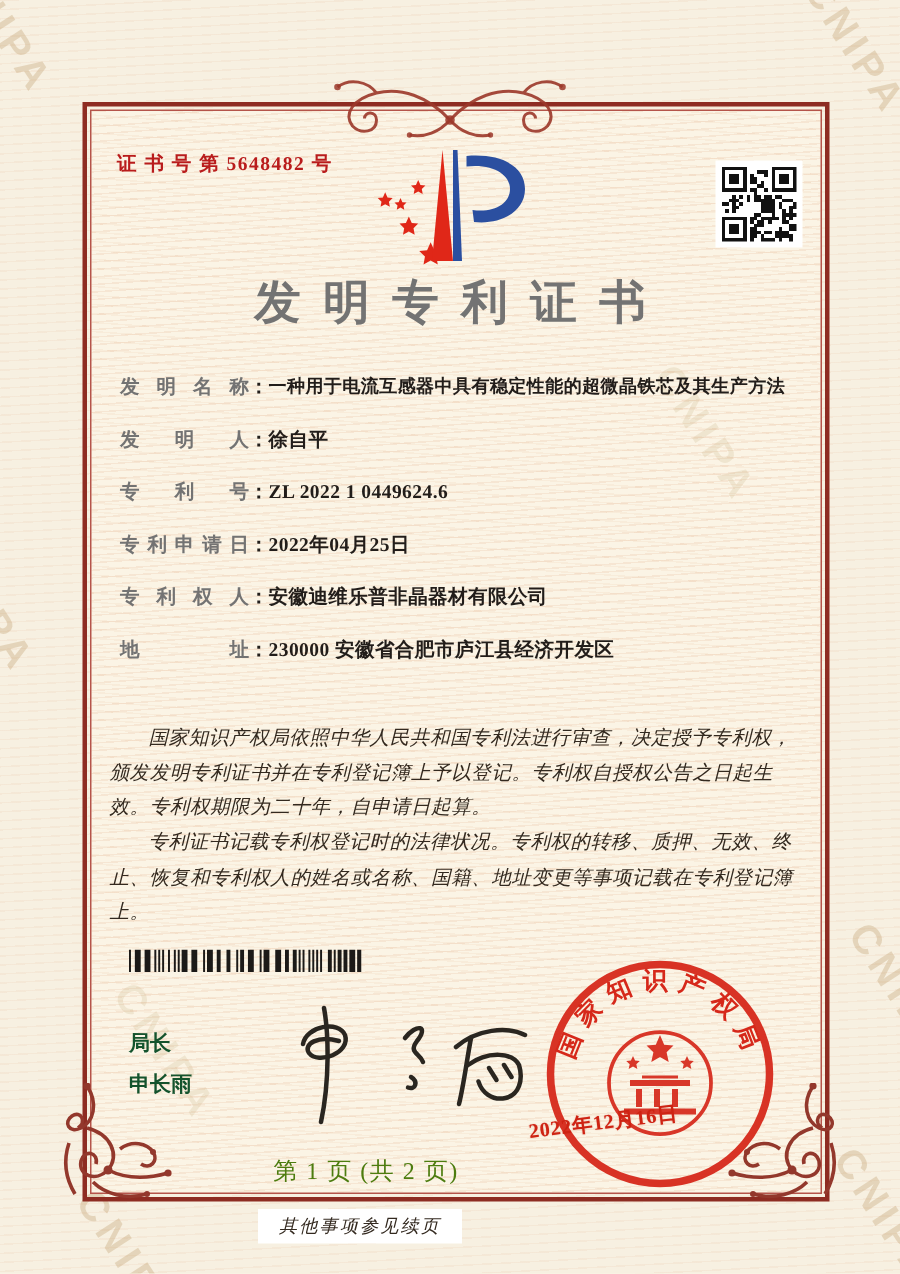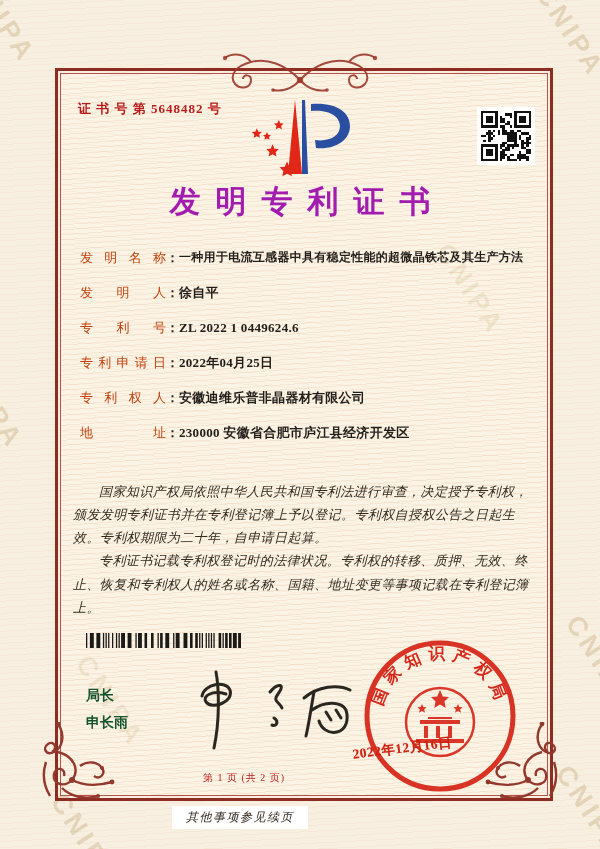--- a/index.html
+++ b/index.html
@@ -41,27 +41,27 @@
     font-size:13px;font-weight:600;letter-spacing:1px;color:#b91c1c;
   }
   .logo{position:absolute;left:232px;top:96px;width:136px;height:82px;z-index:4;}
   .qr-box{
     position:absolute;left:477px;top:107px;width:58px;height:58px;z-index:4;
     background:#ffffff;display:flex;align-items:center;justify-content:center;
   }
   .qr-box svg{width:50px;height:50px;}
   .title{
     position:absolute;left:0;top:181px;width:600px;text-align:center;z-index:4;
-    font-size:31px;font-weight:600;letter-spacing:15px;text-indent:15px;color:#a21caf;
+    font-size:31px;font-weight:600;letter-spacing:15px;text-indent:15px;color:#737373;
   }
   .fields{position:absolute;left:80px;top:250px;width:460px;z-index:4;}
   .frow{margin-bottom:20px;font-size:13px;line-height:15px;white-space:nowrap;}
   .frow .lbl{
-    display:inline-block;width:86px;font-weight:400;
-    text-align:justify;text-align-last:justify;vertical-align:top;color:#c2410c;
+    display:inline-block;width:86px;font-weight:700;
+    text-align:justify;text-align-last:justify;vertical-align:top;color:#737373;
   }
   .frow .colon{font-weight:700;vertical-align:top;}
   .frow .val{font-weight:600;letter-spacing:0.3px;color:#221d1a;vertical-align:top;white-space:normal;}
   .frow.name-row .val{display:inline-block;width:350px;font-size:12px;}
   .frow .lbl5{width:86px;}
   .gap{display:inline-block;width:52px;}
   .paras{
     position:absolute;left:73px;top:480px;width:462px;z-index:4;
     font-size:13px;font-style:italic;line-height:1.78;color:#33291f;
     font-family:"Liberation Serif","DejaVu Serif",serif;
@@ -75,21 +75,21 @@
   }
   .signature{position:absolute;left:178px;top:658px;width:176px;height:98px;z-index:4;}
   .seal{position:absolute;left:362px;top:638px;width:156px;height:156px;z-index:5;}
   .seal-date{
     position:absolute;left:352px;top:735px;width:175px;z-index:6;
     color:#ce2313;font-weight:700;font-size:13.5px;letter-spacing:0.5px;
     transform:rotate(-7deg);text-shadow:0 0 1px rgba(206,35,19,0.4);
   }
   .page-info{
     position:absolute;left:0;top:771px;width:488px;text-align:center;z-index:4;
-    font-size:10px;letter-spacing:1px;color:#b91c1c;
+    font-size:16px;letter-spacing:1px;color:#4d7c0f;
   }
   .note{
     position:absolute;left:0;top:806px;width:480px;text-align:center;z-index:4;
   }
   .note span{
     display:inline-block;background:#ffffff;padding:3px 14px;
     font-size:12px;font-style:italic;letter-spacing:1.5px;color:#33291f;
   }
   .seal-arc{font-size:16.5px;font-weight:700;letter-spacing:6.5px;fill:#d6281a;
     font-family:"Liberation Serif","DejaVu Serif",serif;}

